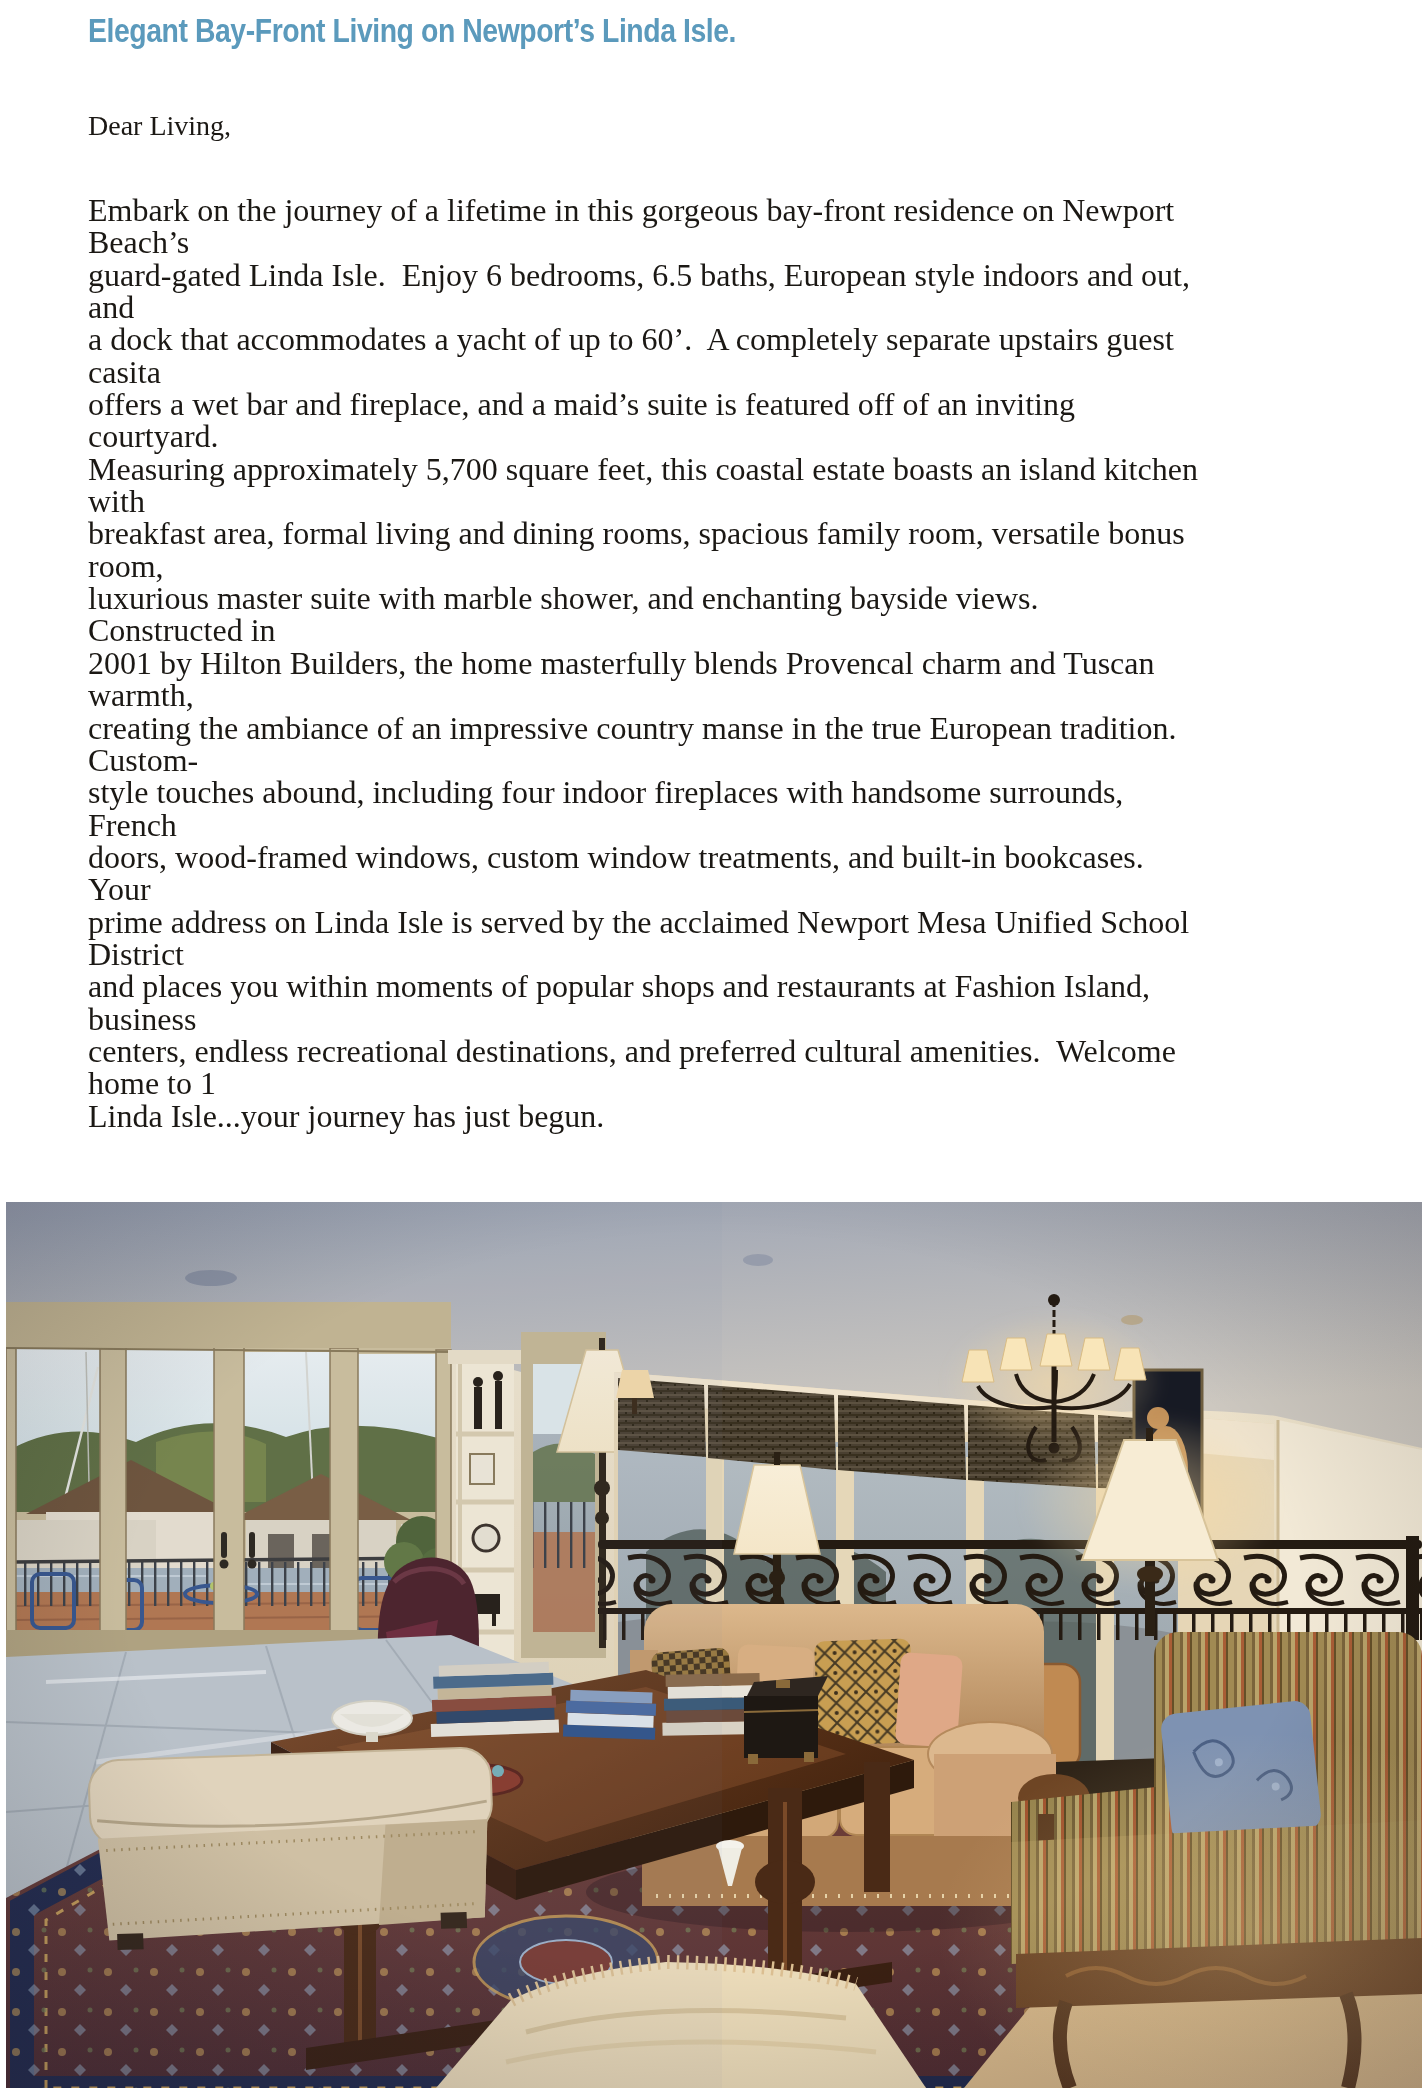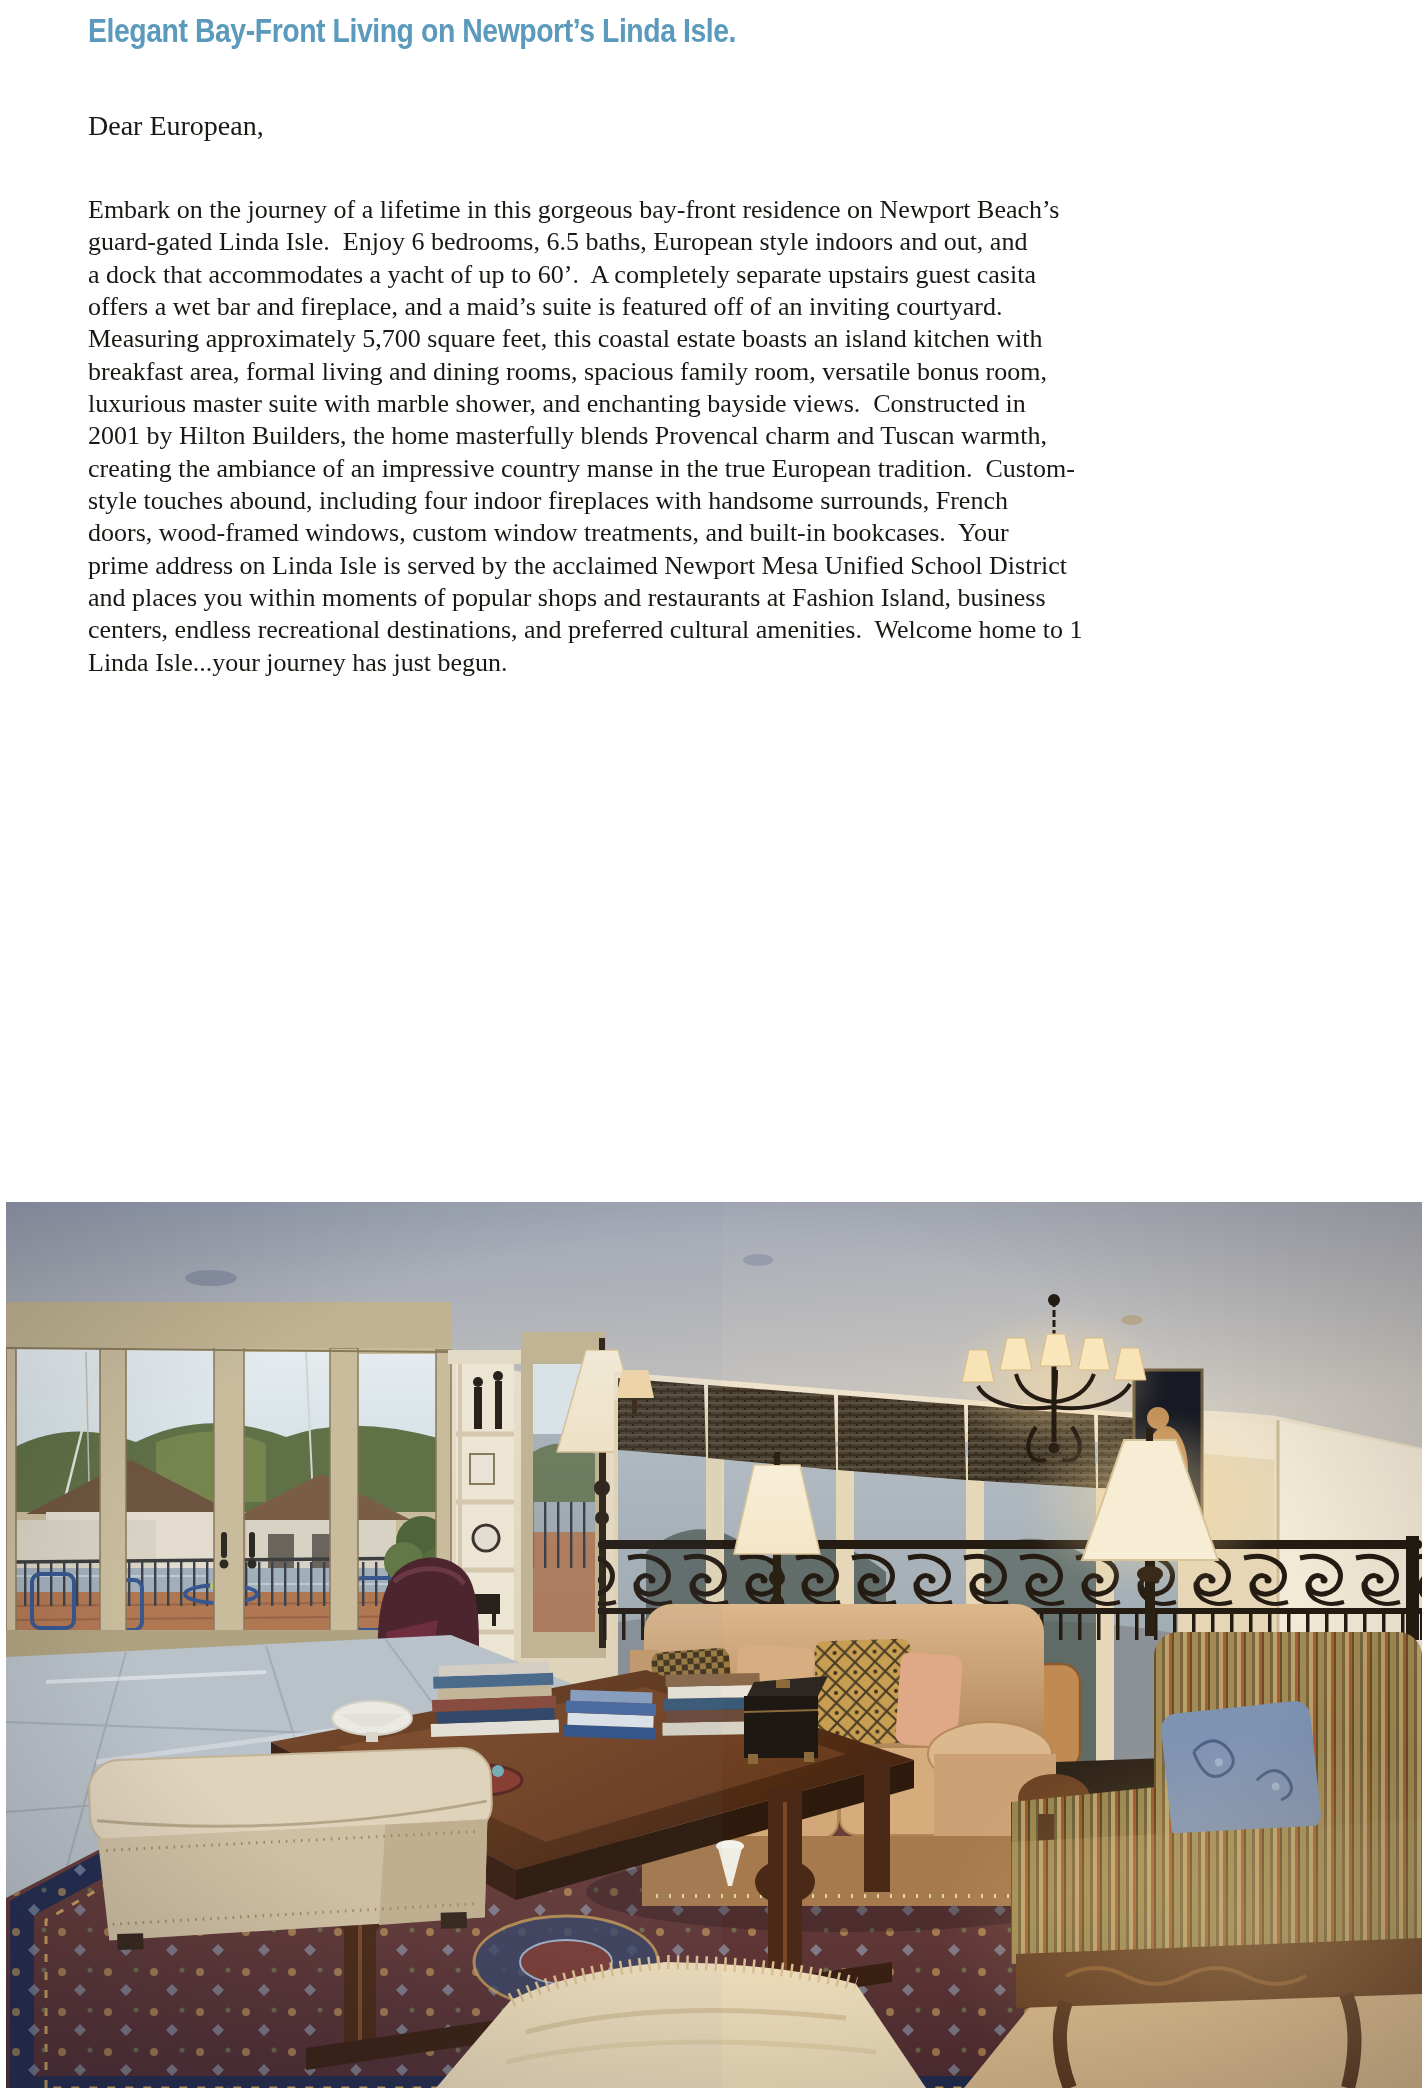--- a/index.html
+++ b/index.html
@@ -11,34 +11,34 @@
     font-size:33px; letter-spacing:-0.5px; white-space:nowrap;
     color:var(--c-headline,#5b9abc);
     transform:scaleX(0.86); transform-origin:0 50%;
   }
   .salutation {
     position:absolute; left:88px; top:110px;
     font-size:28px; color:var(--c-body-text,#1b1814);
   }
   .body-text {
     position:absolute; left:88px; top:194px; width:1120px;
-    font-size:26px; line-height:32.35px; white-space:pre-wrap;
+    font-size:32px; line-height:32.35px; white-space:pre-wrap;
     color:var(--c-body-text,#1b1814);
   }
   .photo {
     position:absolute; left:6px; top:1202px; width:1416px; height:886px;
     overflow:hidden; background:#b9b9c0;
   }
   .photo svg { display:block; width:100%; height:100%; }
 </style>
 </head>
 <body>
 
 <h1 class="headline">Elegant Bay-Front Living on Newport’s Linda Isle.</h1>
-<p class="salutation">Dear European,</p>
+<p class="salutation">Dear Living,</p>
 <p class="body-text">Embark on the journey of a lifetime in this gorgeous bay-front residence on Newport Beach’s
 guard-gated Linda Isle.  Enjoy 6 bedrooms, 6.5 baths, European style indoors and out, and
 a dock that accommodates a yacht of up to 60’.  A completely separate upstairs guest casita
 offers a wet bar and fireplace, and a maid’s suite is featured off of an inviting courtyard.
 Measuring approximately 5,700 square feet, this coastal estate boasts an island kitchen with
 breakfast area, formal living and dining rooms, spacious family room, versatile bonus room,
 luxurious master suite with marble shower, and enchanting bayside views.  Constructed in
 2001 by Hilton Builders, the home masterfully blends Provencal charm and Tuscan warmth,
 creating the ambiance of an impressive country manse in the true European tradition.  Custom-
 style touches abound, including four indoor fireplaces with handsome surrounds, French

